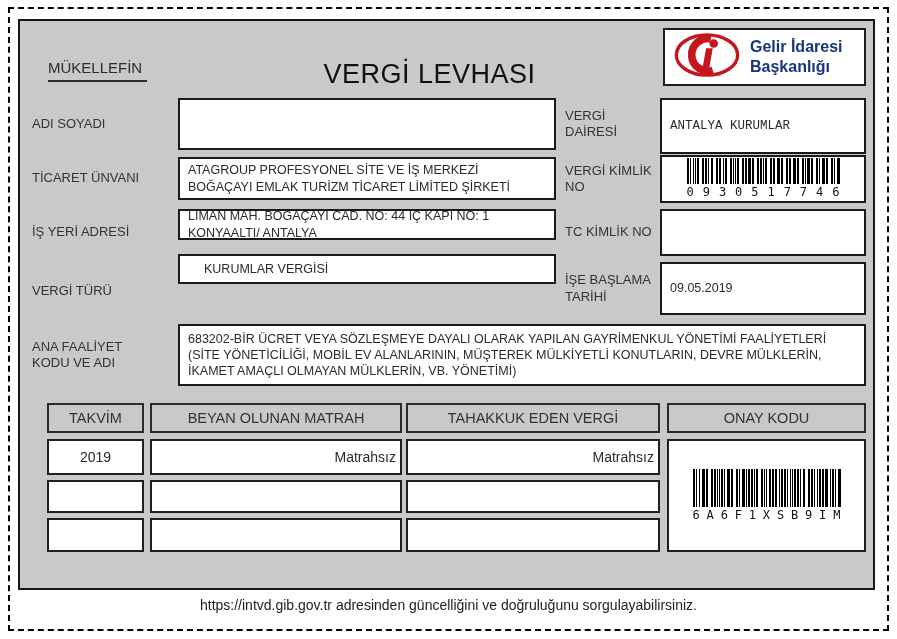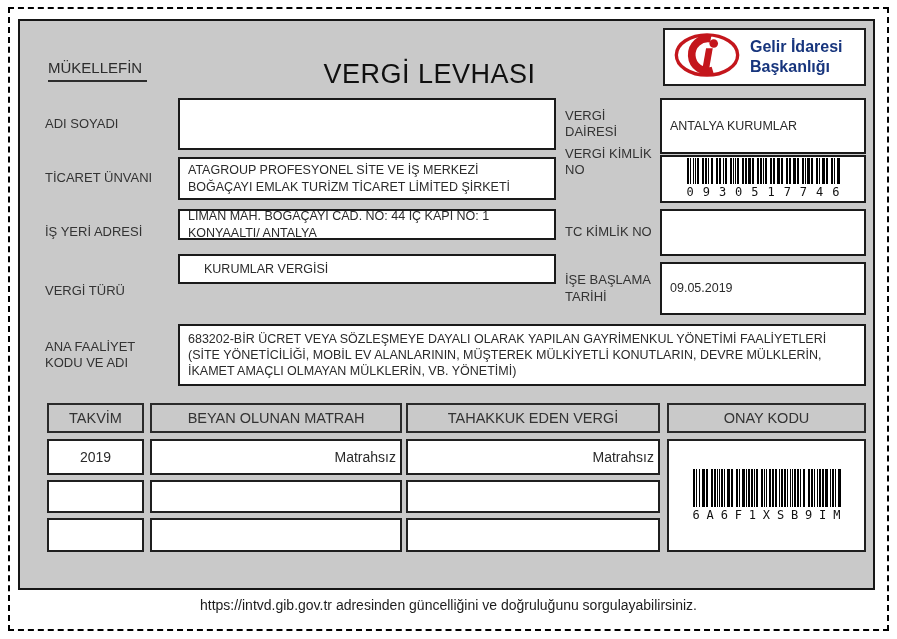--- a/index.html
+++ b/index.html
@@ -23,21 +23,21 @@
   .mukellefin{
     left:28px;top:38px;font-size:15px;color:#2c2c2c;
     border-bottom:2px solid #2c2c2c;padding:0 5px 4px 0;
   }
   .logo-box{
     left:643px;top:7px;width:203px;height:58px;background:#fff;
     border:2px solid #1c1c1c;display:flex;align-items:center;gap:9px;padding:0 8px;
   }
   .logo-text{font-size:16px;font-weight:bold;line-height:1.25;color:#17357d;}
   .field-label{
-    left:25px;width:130px;display:flex;align-items:center;
+    left:12px;width:130px;display:flex;align-items:center;
     font-size:13px;color:#333;line-height:1.25;
   }
   .field-label.right-col{left:545px;width:93px;}
   .field-box{
     background:#fff;border:2px solid #1a1a1a;display:flex;align-items:center;
     padding:1px 8px;font-size:12.5px;color:#2a2a2a;line-height:1.3;overflow:hidden;
   }
   .lbox{left:158px;width:378px;}
   .rbox{left:640px;width:206px;}
   .wide{left:158px;width:688px;}
@@ -107,23 +107,23 @@
   <div class="abs field-label" style="top:188px;height:47px;">İŞ YERİ ADRESİ</div>
   <div class="abs field-box lbox" style="top:188px;height:31px;">LİMAN MAH. BOĞAÇAYI CAD. NO: 44 İÇ KAPI NO: 1 KONYAALTI/ ANTALYA</div>
 
   <div class="abs field-label" style="top:247px;height:47px;">VERGİ TÜRÜ</div>
   <div class="abs field-box lbox" style="top:233px;height:30px;padding-left:24px;">KURUMLAR VERGİSİ</div>
 
   <div class="abs field-label" style="top:303px;height:62px;">ANA FAALİYET KODU VE ADI</div>
   <div class="abs field-box wide" style="top:303px;height:62px;">683202-BİR ÜCRET VEYA SÖZLEŞMEYE DAYALI OLARAK YAPILAN GAYRİMENKUL YÖNETİMİ FAALİYETLERİ (SİTE YÖNETİCİLİĞİ, MOBİL EV ALANLARININ, MÜŞTEREK MÜLKİYETLİ KONUTLARIN, DEVRE MÜLKLERİN, İKAMET AMAÇLI OLMAYAN MÜLKLERİN, VB. YÖNETİMİ)</div>
 
   <div class="abs field-label right-col" style="top:77px;height:52px;">VERGİ DAİRESİ</div>
-  <div class="abs field-box rbox" style="top:77px;height:56px;">ANTALYA KURUMLAR</div>
-
-  <div class="abs field-label right-col" style="top:117px;height:48px;">VERGİ KİMLİK NO</div>
+  <div class="abs field-box rbox" style="top:77px;height:56px;font-family:Liberation Mono, monospace;">ANTALYA KURUMLAR</div>
+
+  <div class="abs field-label right-col" style="top:134px;height:48px;">VERGİ KİMLİK NO</div>
   <div class="abs field-box rbox" style="top:134px;height:48px;padding:1px 4px;">
     <span class="bc-wrap">
         <span class="barcode small">
           <span class="bc-bars">
             <i style="width: 2px; margin-right: 1px;"></i>
             <i style="width: 1px; margin-right: 2px;"></i>
             <i style="width: 1px; margin-right: 1px;"></i>
             <i style="width: 1px; margin-right: 1px;"></i>
             <i style="width: 2px; margin-right: 3px;"></i>
             <i style="width: 2px; margin-right: 1px;"></i>

